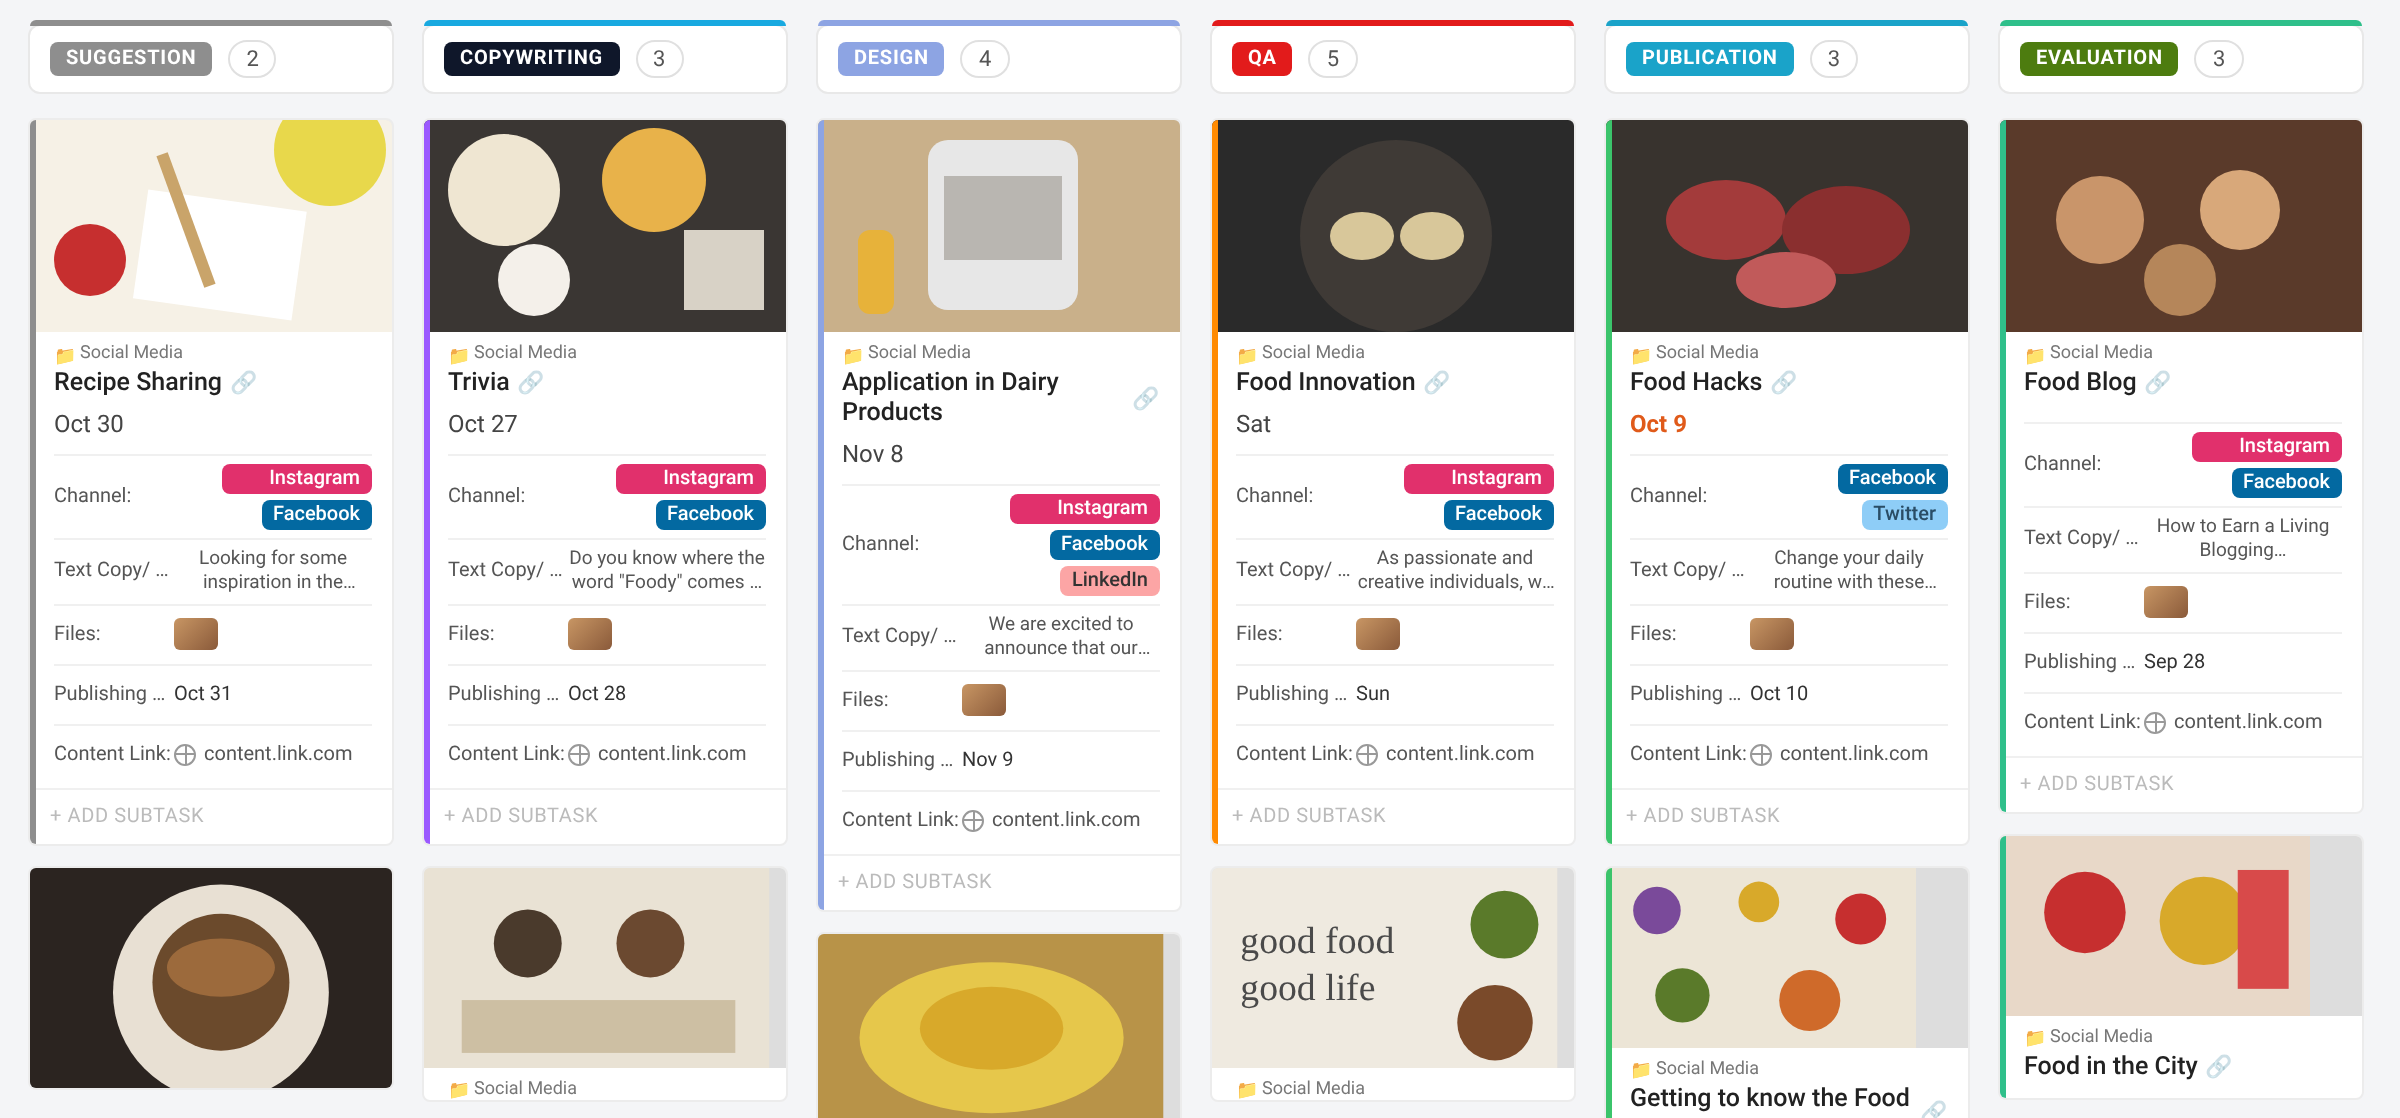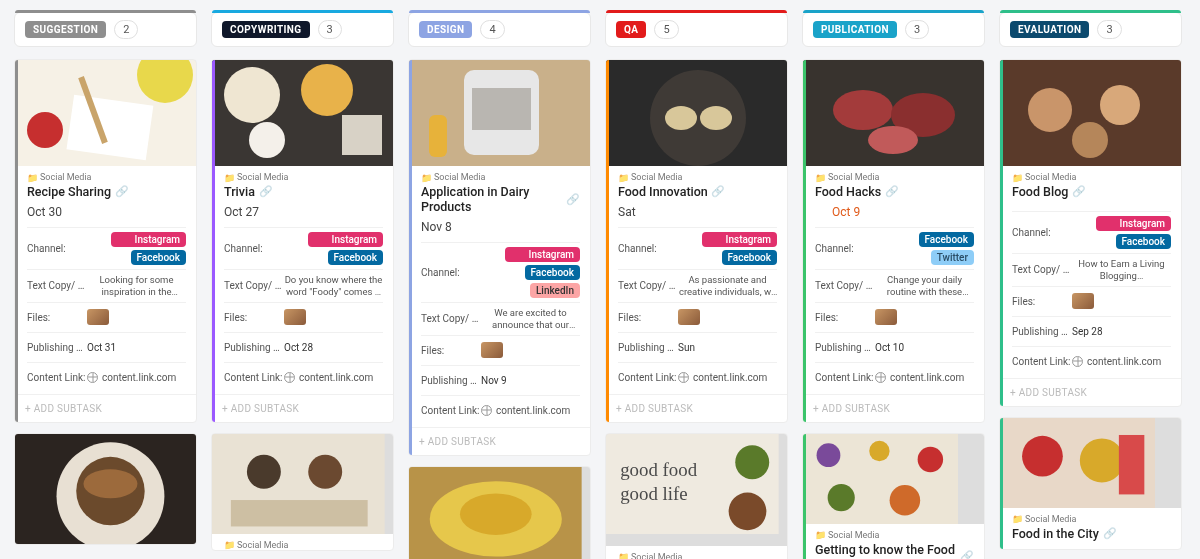--- a/index.html
+++ b/index.html
@@ -100,21 +100,21 @@
     display:flex;
     align-items:center;
     gap:4px;
   }
   .card-title .link-icon { opacity:.4; font-size:11px;}
   .card-date {
     font-size: 12px;
     color: #444;
     padding-bottom: 8px;
   }
-  .card-date.due { color: #e05a1a; font-weight:400;margin-left:17px;}
+  .card-date.due { color: #e05a1a; font-weight:700;}
   .row {
     border-top: 1px solid #f0f0f0;
     display: flex;
     align-items: center;
     min-height: 30px;
     padding: 4px 0;
     font-size: 10px;
     color: #444;
   }
   .row .label {
@@ -467,21 +467,21 @@
       <div class="row">
         <div class="label">Content Link:</div>
         <div class="val">
               <span class="content-link"><span class="globe"></span>content.link.com</span>
             </div>
       </div>
     </div>
     <div class="add-subtask">+ ADD SUBTASK</div>
   </div>
       <div class="card" style="margin-bottom:0">
-        <div class="card-image" style="height:112px">
+        <div class="card-image" style="height:100px">
           <svg class="food" viewBox="0 0 183 106" preserveAspectRatio="xMidYMid slice" style="height:100px">
             <rect width="100%" height="100%" fill="#efeae0"></rect>
             <text x="15" y="45" font-family="Georgia,serif" font-size="20" fill="#4a4a4a">good food</text>
             <text x="15" y="70" font-family="Georgia,serif" font-size="20" fill="#4a4a4a">good life</text>
             <circle cx="155" cy="30" r="18" fill="#5a7a2a"></circle>
             <circle cx="150" cy="82" r="20" fill="#7a4a2a"></circle>
           </svg>
         </div>
         <div class="card-body" style="padding-bottom:0">
           <div class="card-cat">
@@ -563,21 +563,21 @@
             <span class="ci">📁</span>
             <span>Social Media</span>
           </div>
       <div class="card-title">Getting to know the Food Company<span class="link-icon">🔗</span></div>
     </div>
   </div>
     </div>
     <div class="column">
     <div class="col-header">
       <div class="bar" style="background:#2fbf8a"></div>
-      <span class="col-badge" style="background:#0c4a6e">EVALUATION</span>
+      <span class="col-badge" style="background:#4d7c0f">EVALUATION</span>
       <span class="col-count">3</span>
     </div>
   <div class="card">
     <div class="accent" style="background:#2fbf8a"></div>
     <div class="card-image">
           <svg class="food" viewBox="0 0 183 106" preserveAspectRatio="xMidYMid slice" style="height:106px">
             <rect width="100%" height="100%" fill="#5a3a2a"></rect>
             <circle cx="50" cy="50" r="22" fill="#c9956a"></circle>
             <circle cx="120" cy="45" r="20" fill="#d8a87a"></circle>
             <circle cx="90" cy="80" r="18" fill="#b5865a"></circle>

